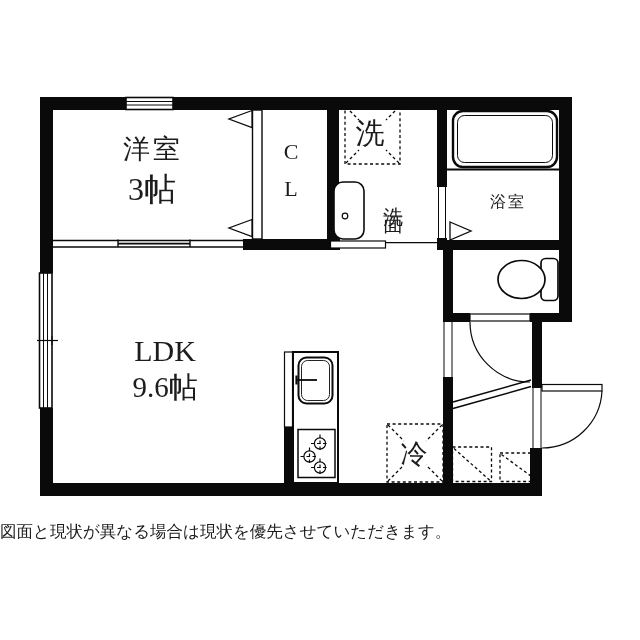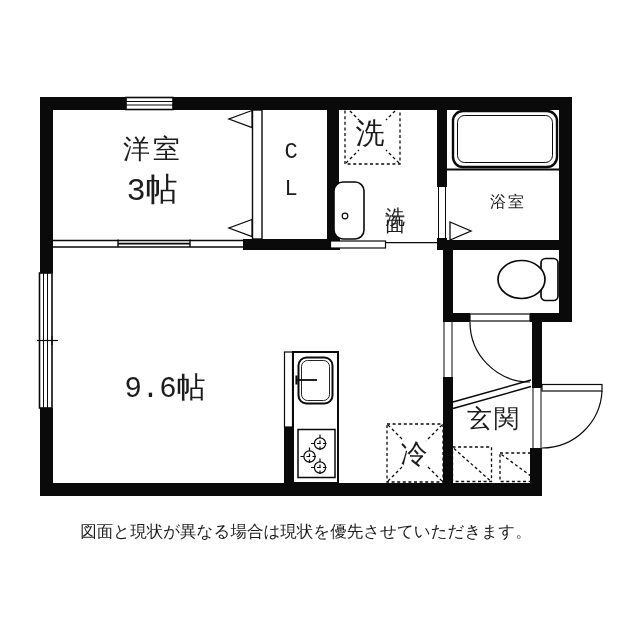--- a/index.html
+++ b/index.html
@@ -1,21 +1,21 @@
 <!DOCTYPE html>
 <html><head>
 <meta charset="utf-8">
 <style>
   html,body{margin:0;padding:0;background:#ffffff;}
   #stage{position:relative;width:622px;height:640px;background:#ffffff;overflow:hidden;
-         font-family:Liberation Mono, monospace;color:#1c1c1c;border-radius:27px;}
+         font-family:Liberation Serif, serif;color:#1c1c1c;border-radius:27px;}
   .wall{position:absolute;background:#0a0a0a;}
   .label{position:absolute;transform:translate(-50%,-50%);white-space:nowrap;color:#1c1c1c;}
   .vertical{writing-mode:vertical-rl;text-orientation:upright;letter-spacing:9px;}
-  .caption{position:absolute;top:521px;left:0;width:612px;text-align:center;
+  .caption{position:absolute;top:521px;left:0;width:612px;
            font-size:16.5px;color:#1c1c1c;white-space:nowrap;}
   svg{position:absolute;left:0;top:0;}
 </style>
 </head>
 <body>
 
 <div id="stage">
 
   <div class="wall" style="left:40px;top:97px;width:532px;height:13px;"></div>
   <div class="wall" style="left:40px;top:110px;width:13px;height:163px;"></div>
@@ -170,20 +170,20 @@
 
   <div class="label" style="left:291px;top:152px;font-size:22px;">C</div>
   <div class="label" style="left:291px;top:189px;font-size:22px;">L</div>
 
   <div class="label" style="left:370px;top:134px;font-size:29px;">洗</div>
 
   <div class="label vertical" style="left:394px;top:200px;font-size:20px;">洗面</div>
 
   <div class="label" style="left:508px;top:202px;font-size:16px;letter-spacing:2px;">浴室</div>
 
+  <div class="label" style="left:165px;top:351px;font-size:30px;">LDK</div>
   <div class="label" style="left:165px;top:388px;font-size:29px;">9.6帖</div>
 
   <div class="label" style="left:414px;top:454px;font-size:27px;">冷</div>
 
-  <div class="label" style="left:494px;top:418px;font-size:25px;letter-spacing:2px;">玄関</div>
 
   <div class="caption">図面と現状が異なる場合は現状を優先させていただきます。</div>
 </div>
 
 </body></html>

